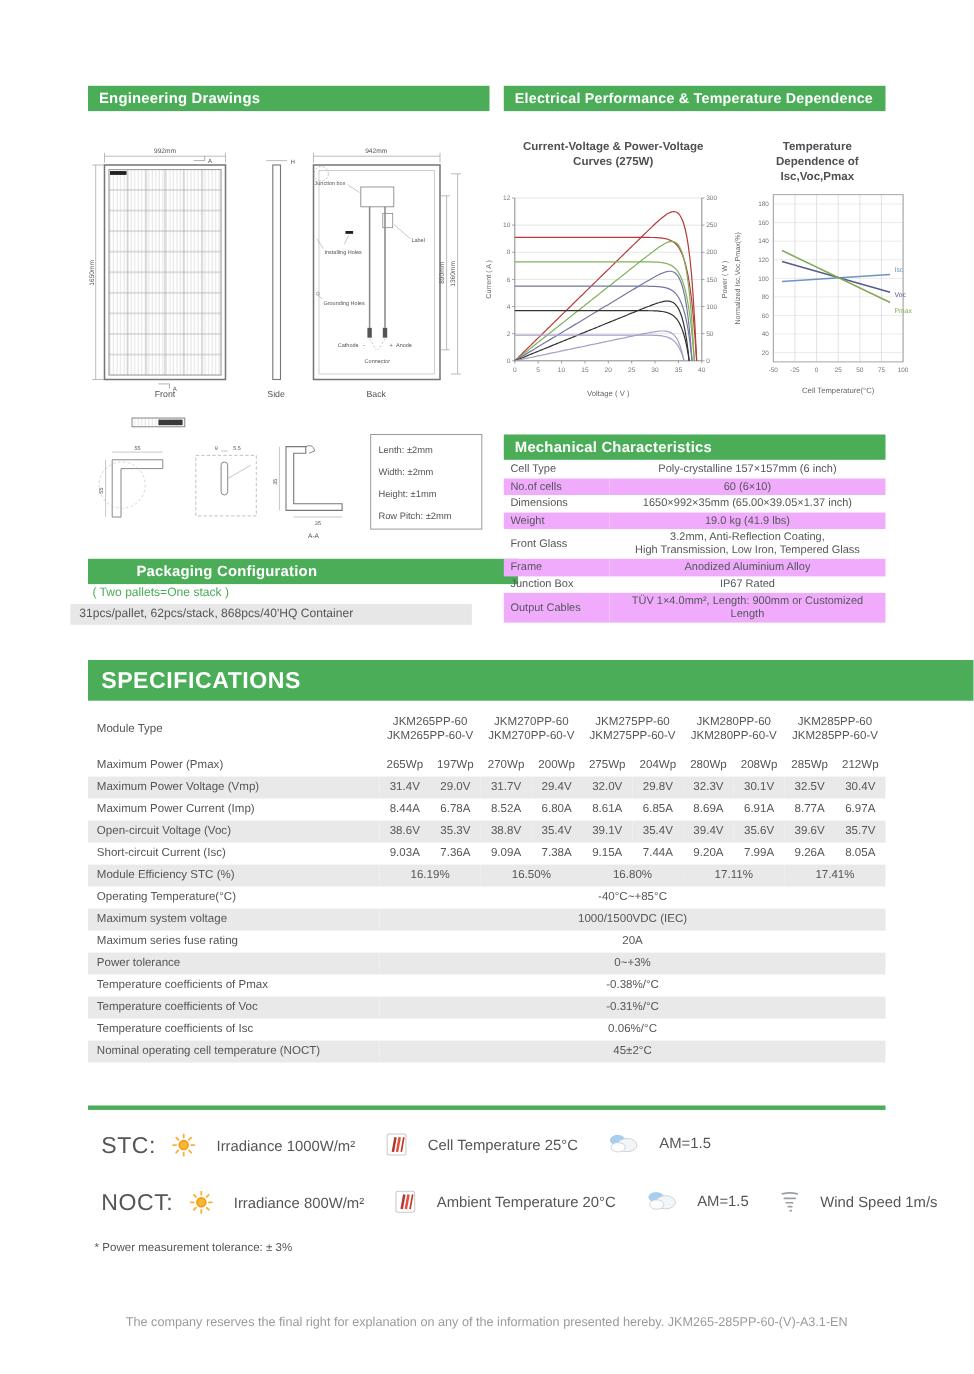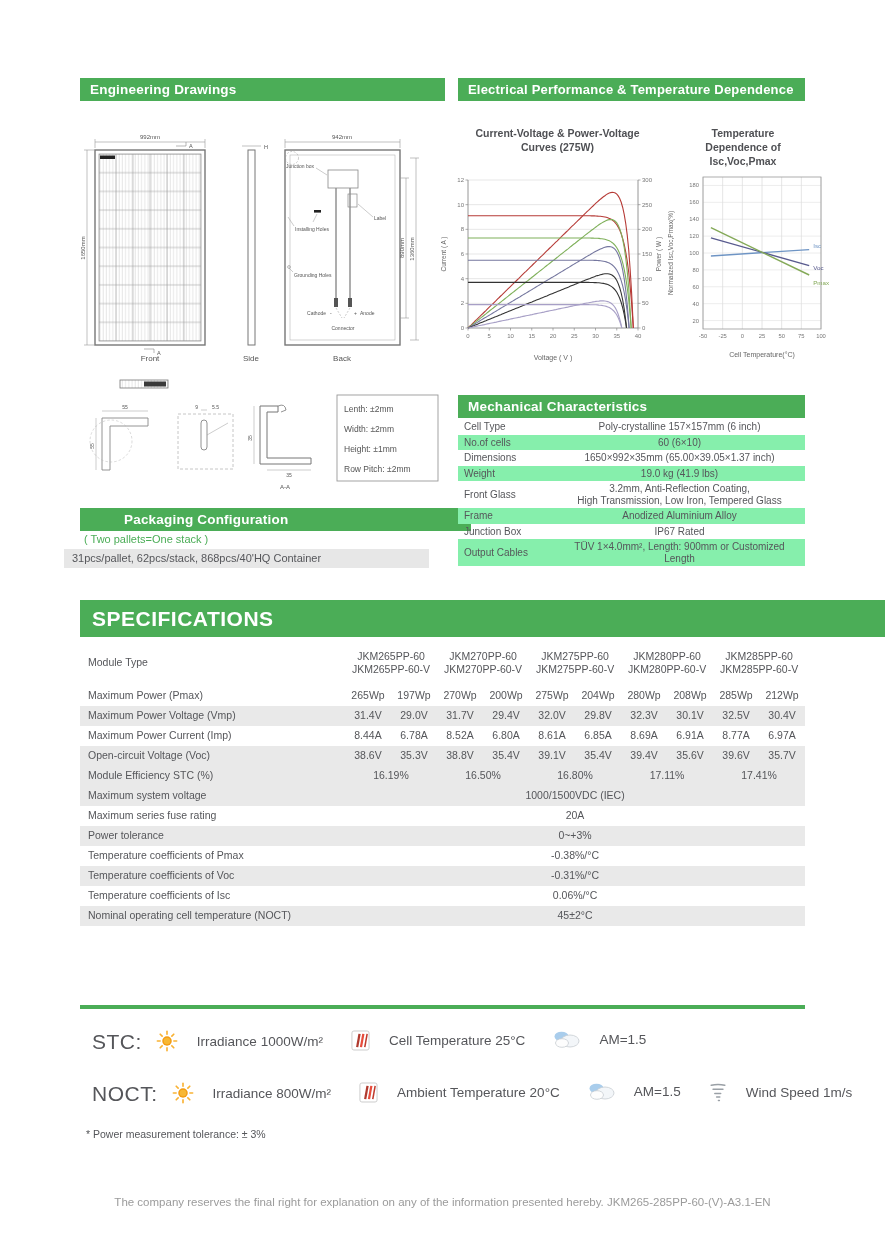--- a/index.html
+++ b/index.html
@@ -14,21 +14,21 @@
     letter-spacing:.2px;white-space:nowrap;
   }
   .chart-title{position:absolute;font-weight:bold;font-size:10.5px;line-height:1.35;
     text-align:center;color:#4f5054;}
   
   #mech-table{position:absolute;left:458px;top:419px;width:347px;border-collapse:collapse;
     font-size:10px;color:#55565a;}
   #mech-table td{padding:2px 4px;vertical-align:middle;}
   #mech-table td.lbl{width:86px;text-align:left;padding-left:6px;white-space:nowrap;}
   #mech-table td.val{text-align:center;white-space:pre-line;line-height:1.15;}
-  #mech-table tr.stripe{background:#86efac;}
+  #mech-table tr.stripe{background:#f0abfc;}
   
   #packaging-note{position:absolute;left:84px;top:533px;font-size:11px;color:#4bad57;}
   #packaging-value{position:absolute;left:64px;top:549px;width:365px;height:19px;
     background:#e7e7e7;font-size:11px;line-height:19px;padding-left:8px;box-sizing:border-box;}
   
   #spec-banner{position:absolute;left:80px;top:600px;width:835px;height:37px;background:#4bad57;
     color:#fff;font-size:21px;font-weight:bold;line-height:37px;padding-left:12px;
     box-sizing:border-box;letter-spacing:.5px;}
   #spec-table{position:absolute;left:80px;top:640px;width:725px;border-collapse:collapse;
     table-layout:fixed;font-size:10.5px;color:#55565a;}
@@ -410,27 +410,44 @@
         <td>35.3V</td>
         <td>38.8V</td>
         <td>35.4V</td>
         <td>39.1V</td>
         <td>35.4V</td>
         <td>39.4V</td>
         <td>35.6V</td>
         <td>39.6V</td>
         <td>35.7V</td>
       </tr>
+      <tr>
+        <td class="lbl">Short-circuit Current (Isc)</td>
+        <td>9.03A</td>
+        <td>7.36A</td>
+        <td>9.09A</td>
+        <td>7.38A</td>
+        <td>9.15A</td>
+        <td>7.44A</td>
+        <td>9.20A</td>
+        <td>7.99A</td>
+        <td>9.26A</td>
+        <td>8.05A</td>
+      </tr>
       <tr class="stripe">
         <td class="lbl">Module Efficiency STC (%)</td>
         <td colspan="2">16.19%</td>
         <td colspan="2">16.50%</td>
         <td colspan="2">16.80%</td>
         <td colspan="2">17.11%</td>
         <td colspan="2">17.41%</td>
+      </tr>
+      <tr>
+        <td class="lbl">Operating Temperature(°C)</td>
+        <td colspan="10">-40°C~+85°C</td>
       </tr>
       <tr class="stripe">
         <td class="lbl">Maximum system voltage</td>
         <td colspan="10">1000/1500VDC (IEC)</td>
       </tr>
       <tr>
         <td class="lbl">Maximum series fuse rating</td>
         <td colspan="10">20A</td>
       </tr>
       <tr class="stripe">

